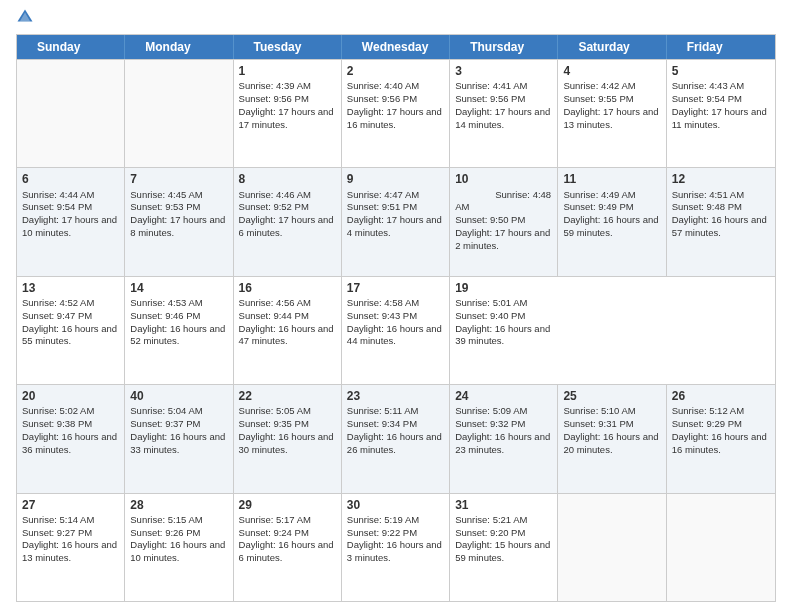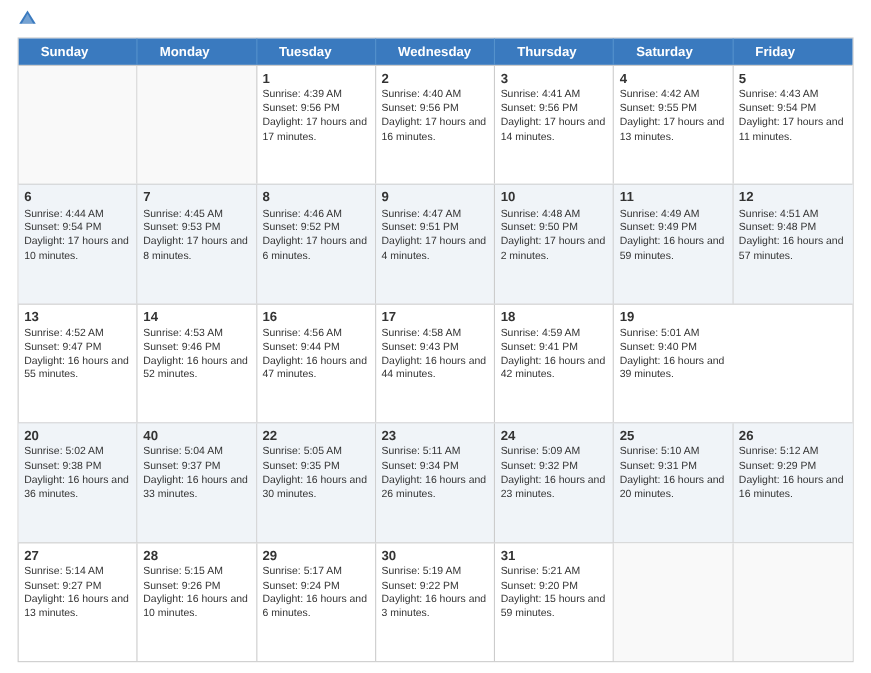--- a/index.html
+++ b/index.html
@@ -173,21 +173,21 @@
 Daylight: 17 hours and 10 minutes.</span></div>
           <div class="cal-cell"><span class="day-num">7</span><span style="white-space: pre-line;">Sunrise: 4:45 AM
 Sunset: 9:53 PM
 Daylight: 17 hours and 8 minutes.</span></div>
           <div class="cal-cell"><span class="day-num">8</span><span style="white-space: pre-line;">Sunrise: 4:46 AM
 Sunset: 9:52 PM
 Daylight: 17 hours and 6 minutes.</span></div>
           <div class="cal-cell"><span class="day-num">9</span><span style="white-space: pre-line;">Sunrise: 4:47 AM
 Sunset: 9:51 PM
 Daylight: 17 hours and 4 minutes.</span></div>
-          <div class="cal-cell"><span class="day-num">10</span><span style="white-space: pre-line;">Sunrise: 4:48 AM
+          <div class="cal-cell"><span class="day-num">10</span><span style="white-space: pre-line; margin-left: 40px;">Sunrise: 4:48 AM
 Sunset: 9:50 PM
 Daylight: 17 hours and 2 minutes.</span></div>
           <div class="cal-cell"><span class="day-num">11</span><span style="white-space: pre-line;">Sunrise: 4:49 AM
 Sunset: 9:49 PM
 Daylight: 16 hours and 59 minutes.</span></div>
           <div class="cal-cell"><span class="day-num">12</span><span style="white-space: pre-line;">Sunrise: 4:51 AM
 Sunset: 9:48 PM
 Daylight: 16 hours and 57 minutes.</span></div>
         </div>
         <div class="cal-row">
@@ -196,23 +196,20 @@
 Daylight: 16 hours and 55 minutes.</span></div>
           <div class="cal-cell"><span class="day-num">14</span><span style="white-space: pre-line;">Sunrise: 4:53 AM
 Sunset: 9:46 PM
 Daylight: 16 hours and 52 minutes.</span></div>
           <div class="cal-cell"><span class="day-num">16</span><span style="white-space: pre-line;">Sunrise: 4:56 AM
 Sunset: 9:44 PM
 Daylight: 16 hours and 47 minutes.</span></div>
           <div class="cal-cell"><span class="day-num">17</span><span style="white-space: pre-line;">Sunrise: 4:58 AM
 Sunset: 9:43 PM
 Daylight: 16 hours and 44 minutes.</span></div>
-          <div class="cal-cell"><span class="day-num">18</span><span style="white-space: pre-line;">Sunrise: 4:59 AM
-Sunset: 9:41 PM
-Daylight: 16 hours and 42 minutes.</span></div>
           <div class="cal-cell"><span class="day-num">19</span><span style="white-space: pre-line;">Sunrise: 5:01 AM
 Sunset: 9:40 PM
 Daylight: 16 hours and 39 minutes.</span></div>
         </div>
         <div class="cal-row row-alt">
           <div class="cal-cell"><span class="day-num">20</span><span style="white-space: pre-line;">Sunrise: 5:02 AM
 Sunset: 9:38 PM
 Daylight: 16 hours and 36 minutes.</span></div>
           <div class="cal-cell"><span class="day-num">40</span><span style="white-space: pre-line;">Sunrise: 5:04 AM
 Sunset: 9:37 PM

